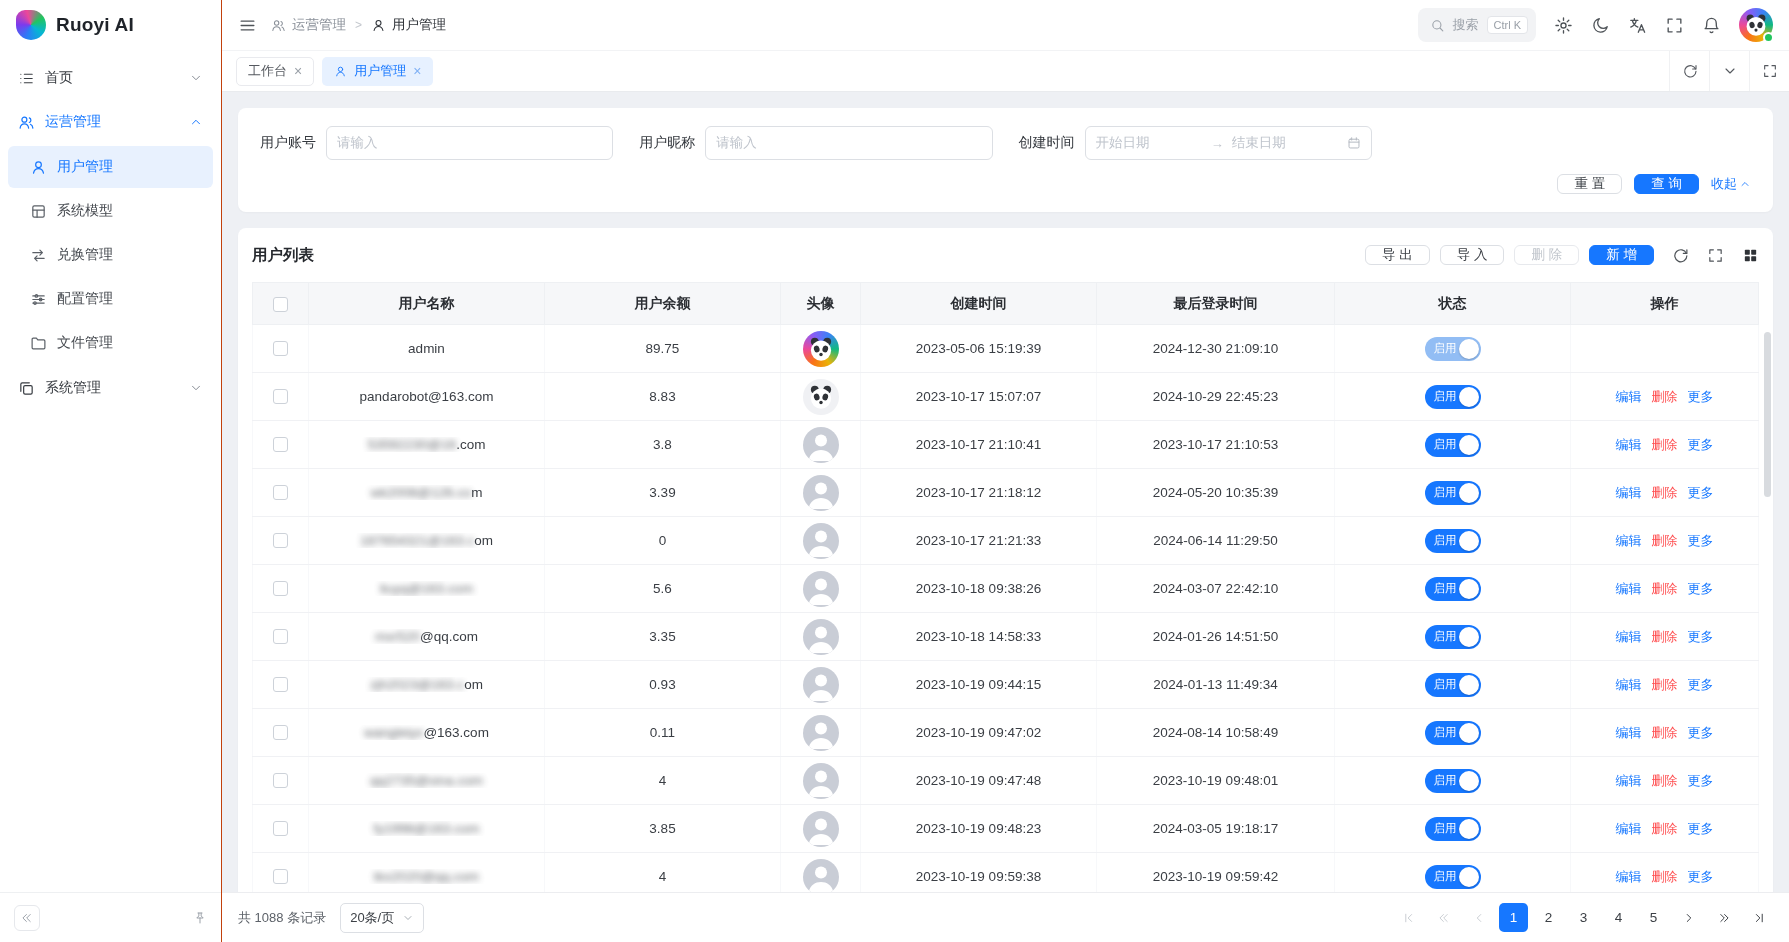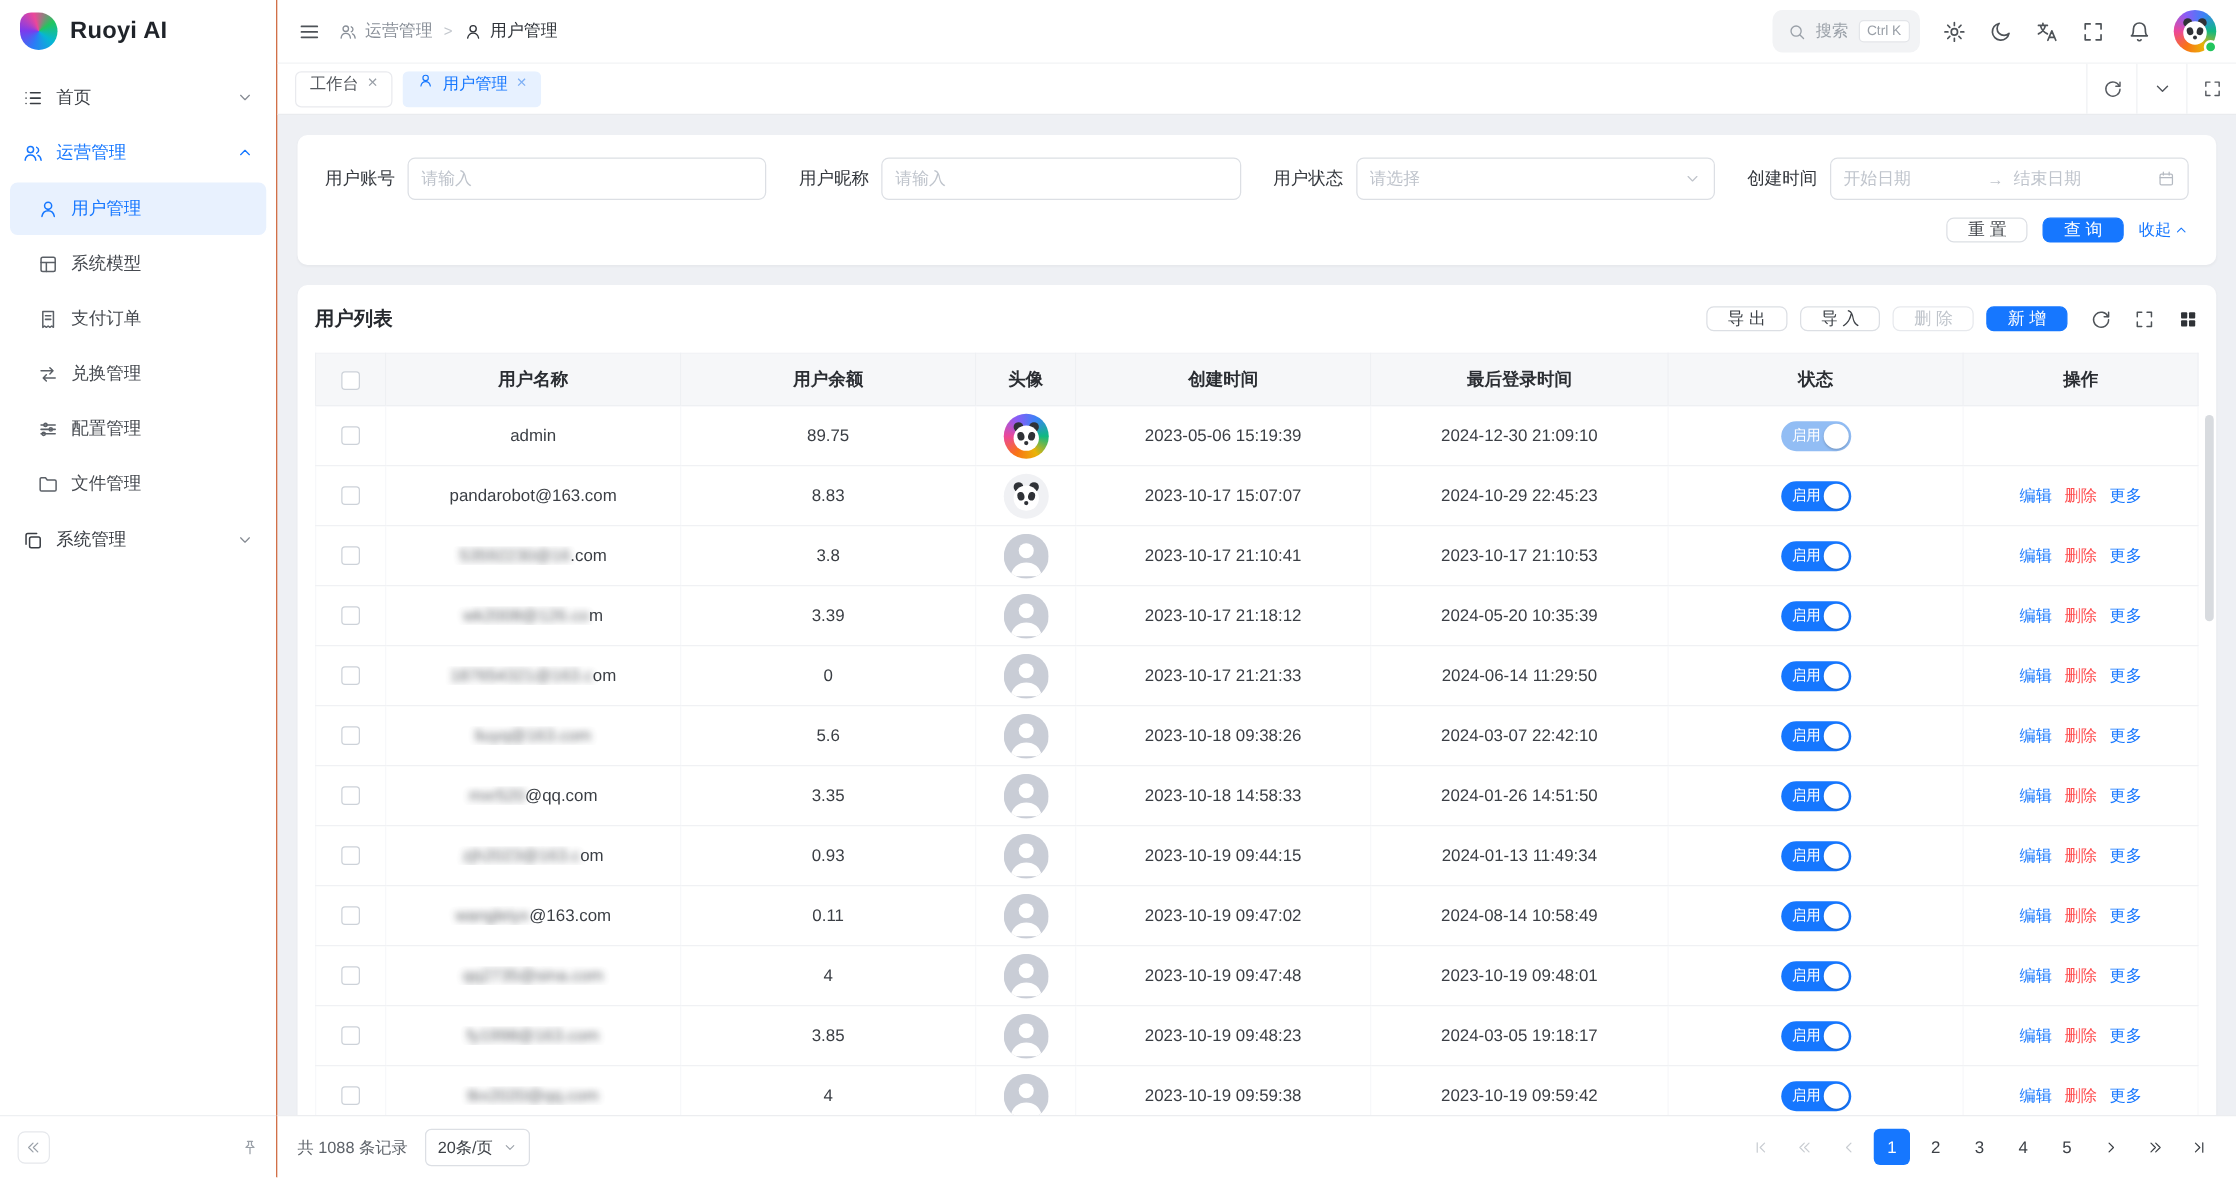--- a/index.html
+++ b/index.html
@@ -43,21 +43,21 @@
   .search-pill { height:34px; background:#f2f3f5; border-radius:8px; display:flex; align-items:center; gap:8px; padding:0 8px 0 12px; color:#9aa0a8; font-size:13px; cursor:pointer; }
   .search-pill .icon { width:15px; height:15px; }
   .kbd { background:#fff; border:1px solid #e3e5e9; border-radius:4px; font-size:11px; padding:2px 6px; color:#9aa0a8; }
   .avatar-wrap { position:relative; width:34px; height:34px; cursor:pointer; }
   .avatar { width:34px; height:34px; border-radius:50%; overflow:hidden; display:flex; align-items:center; justify-content:center; background:conic-gradient(from 210deg,#f97316,#ec4899,#8b5cf6,#3b82f6,#10b981,#eab308,#f97316); }
   .avatar svg { width:26px; height:26px; }
   .status-dot { position:absolute; right:-1px; bottom:-1px; width:11px; height:11px; border-radius:50%; background:#22c55e; border:2px solid #fff; }
 
   .tabbar { height:42px; background:#fff; border-top:1px solid #f2f3f5; border-bottom:1px solid #e9ebee; display:flex; align-items:center; padding:0 0 0 14px; flex:0 0 auto; }
   .tabs { display:flex; align-items:center; gap:8px; }
-  .tab { height:29px; display:flex; gap:7px; padding:0 11px; border-radius:5px; font-size:13px; color:#55595f; background:#fff; border:1px solid #e9eaee; cursor:pointer; white-space:nowrap; }
+  .tab { height:29px; display:flex; align-items:center; gap:7px; padding:0 11px; border-radius:5px; font-size:13px; color:#55595f; background:#fff; border:1px solid #e9eaee; cursor:pointer; white-space:nowrap; }
   .tab .icon { width:13px; height:13px; }
   .tab.active { background:#e7f1ff; color:#1677ff; border-color:transparent; }
   .tab-close { font-size:14px; line-height:1; color:#9aa0a8; cursor:pointer; }
   .tab.active .tab-close { color:#7fb0f5; }
   .tabbar-right { margin-left:auto; display:flex; align-items:stretch; height:100%; }
   .tabbar-btn { width:40px; display:flex; align-items:center; justify-content:center; color:#55595f; border-left:1px solid #f0f1f3; cursor:pointer; }
   .tabbar-btn .icon { width:16px; height:16px; }
 
   
   .content { flex:1; min-height:0; background:#eef0f4; padding:16px 16px 0; display:flex; flex-direction:column; overflow:hidden; }
@@ -174,29 +174,20 @@
             <svg viewBox="0 0 24 24">
               <rect x="4" y="4" width="16" height="16" rx="2"></rect>
               <path d="M4 10h16M10 10v10"></path>
             </svg>
           </span>
           <span>系统模型</span>
         </div>
         <div class="menu-child">
           <span class="icon ">
             <svg viewBox="0 0 24 24">
-              <path d="M6 3h12v18l-2-1.5L14 21l-2-1.5L10 21l-2-1.5L6 21z"></path>
-              <path d="M9 8h6M9 12h6"></path>
-            </svg>
-          </span>
-          <span>支付订单</span>
-        </div>
-        <div class="menu-child">
-          <span class="icon ">
-            <svg viewBox="0 0 24 24">
               <path d="M4 8h13M14 4.5L17.5 8 14 11.5"></path>
               <path d="M20 16H7M10 12.5L6.5 16l3.5 3.5"></path>
             </svg>
           </span>
           <span>兑换管理</span>
         </div>
         <div class="menu-child">
           <span class="icon ">
             <svg viewBox="0 0 24 24">
               <path d="M4 7h16M4 12h16M4 17h16"></path>
@@ -384,32 +375,20 @@
             <div class="field">
               <span class="field-label">用户账号</span>
               <div class="control">
                 <span class="ph">请输入</span>
               </div>
             </div>
             <div class="field">
               <span class="field-label">用户昵称</span>
               <div class="control">
                 <span class="ph">请输入</span>
-              </div>
-            </div>
-            <div class="field">
-              <span class="field-label">用户状态</span>
-              <div class="control">
-                <span class="ph">请选择</span>
-                <span class="suffix"></span>
-                <span class="icon mini suffix">
-                  <svg viewBox="0 0 24 24">
-                    <path d="M6 9l6 6 6-6"></path>
-                  </svg>
-                </span>
               </div>
             </div>
             <div class="field">
               <span class="field-label">创建时间</span>
               <div class="control daterange">
                 <span class="ph half">开始日期</span>
                 <span class="arrow">→</span>
                 <span class="ph half">结束日期</span>
                 <span class="icon mini">
                   <svg viewBox="0 0 24 24">

